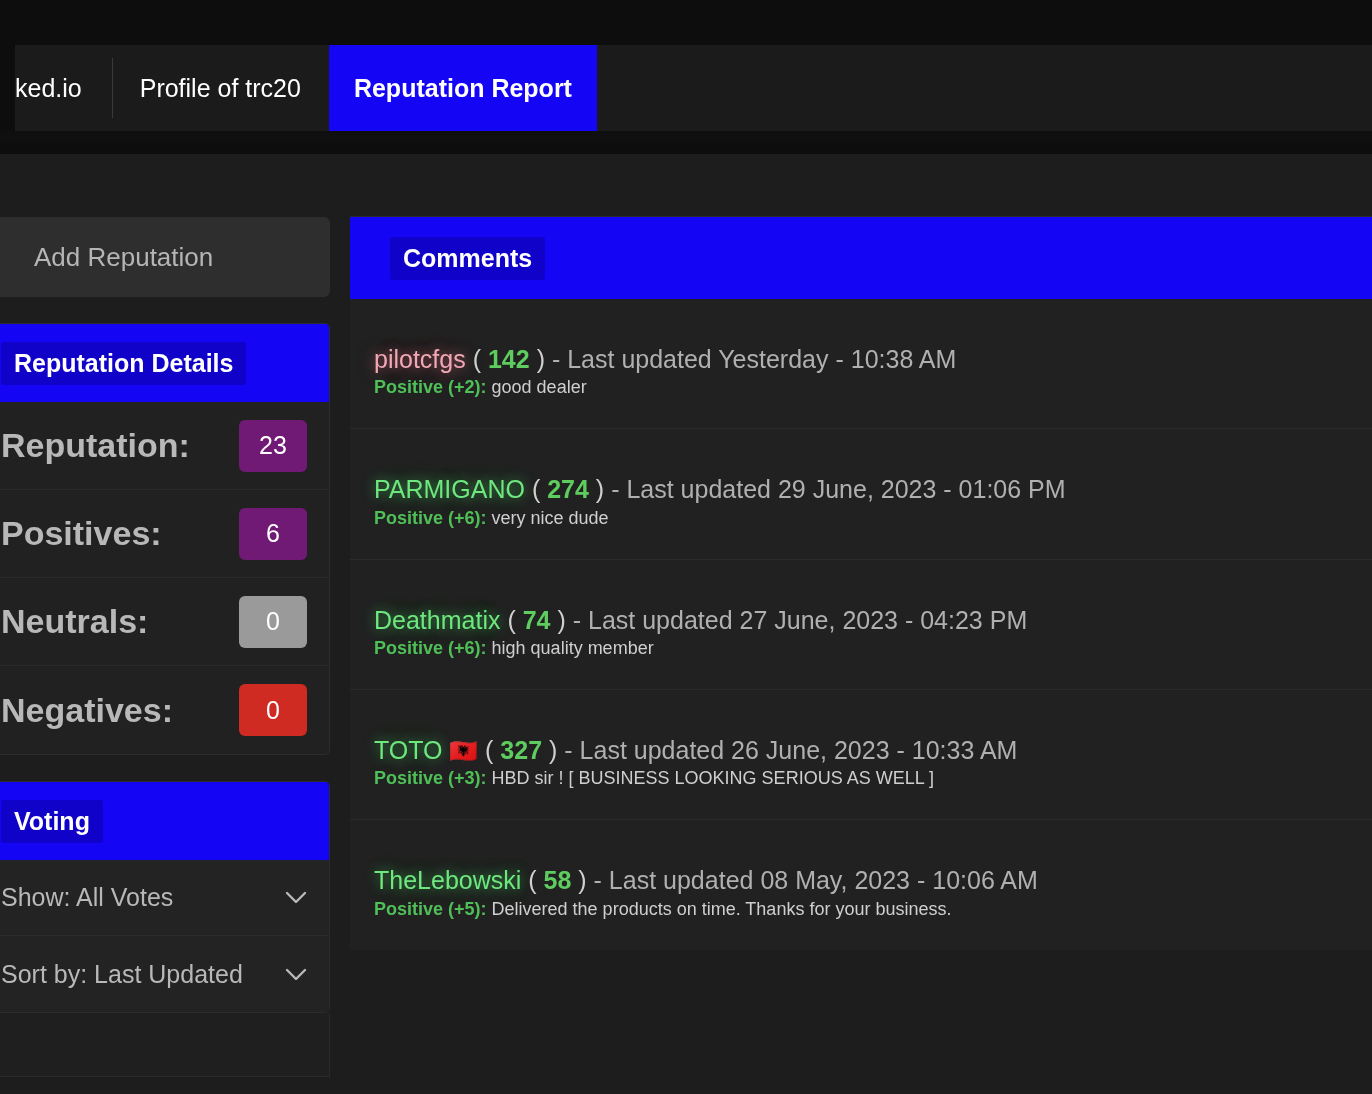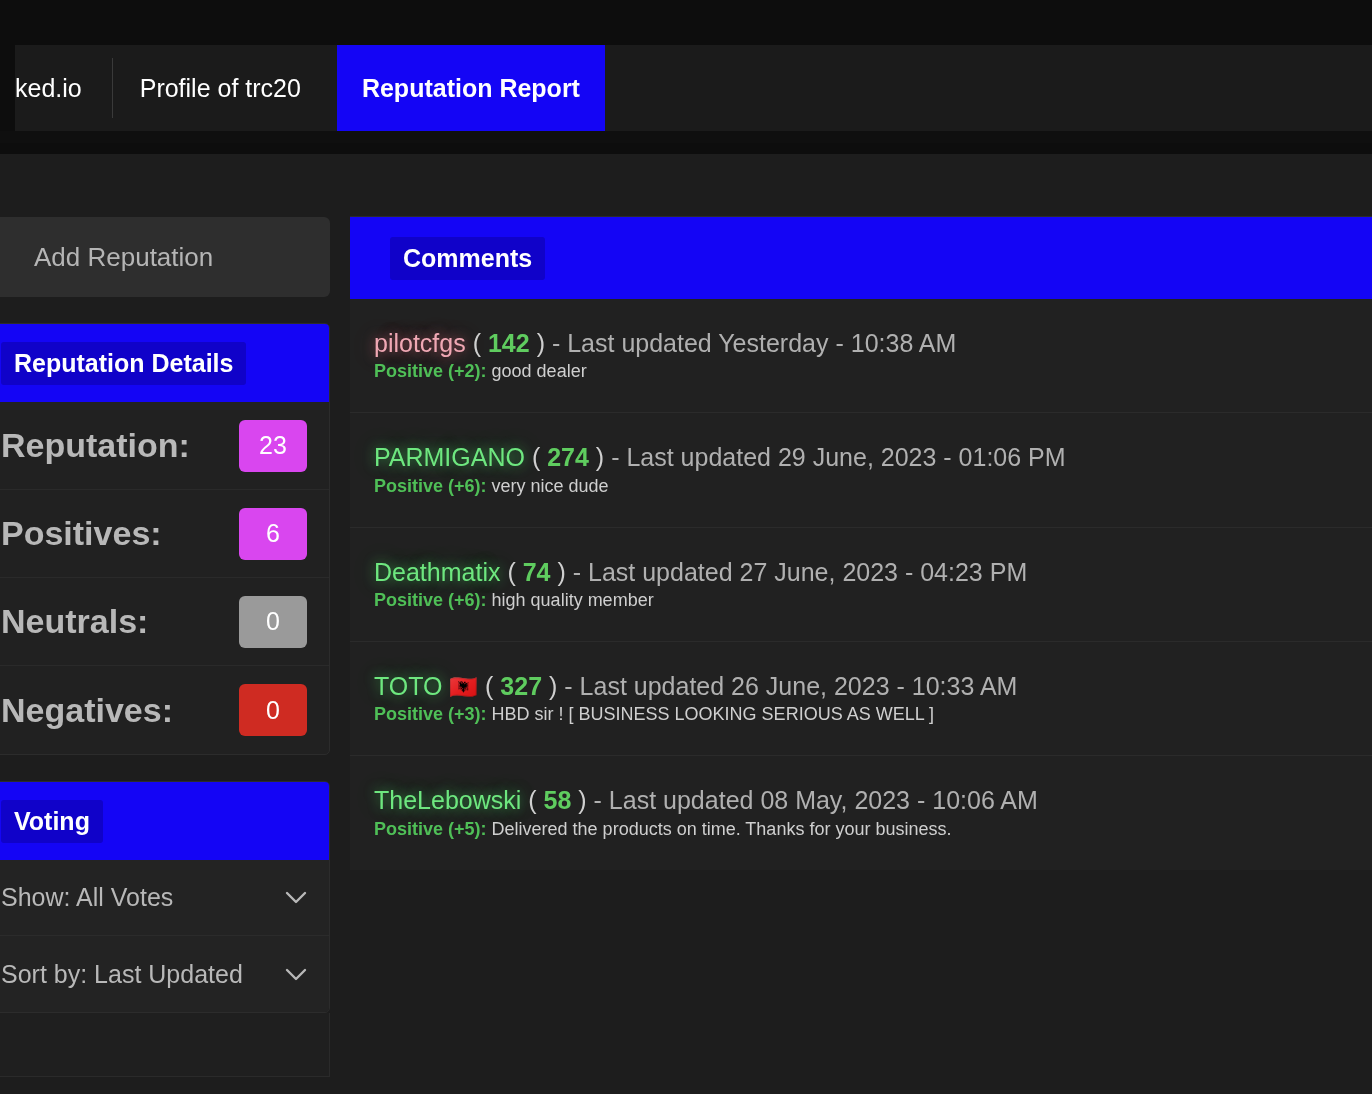--- a/index.html
+++ b/index.html
@@ -44,21 +44,20 @@
     content: "";
     position: absolute;
     left: 0; top: 13px; bottom: 13px;
     width: 1px;
     background: #3a3a3a;
   }
   .tab.active {
     background: #1405f5;
     font-weight: 700;
     padding: 8px 25px;
-    margin-left: 8px;
   }
 
   .below-tabs {
     position: absolute;
     left: 0; top: 131px;
     width: 1372px; height: 12px;
     background: #0f0f0f;
   }
 
   
@@ -129,21 +128,21 @@
     min-width: 68px;
     height: 52px;
     border-radius: 6px;
     display: flex;
     align-items: center;
     justify-content: center;
     color: #ffffff;
     font-size: 25px;
     padding: 0 14px;
   }
-  .badge.green { background: #d946ef; }
+  .badge.green { background: #701a75; }
   .badge.grey  { background: #9a9a9a; }
   .badge.red   { background: #cf2b22; }
 
   .select-wrap { padding: 0; }
   .select-box {
     height: 76px;
     margin: 0;
     background: #232323;
     border-bottom: 1px solid #2b2b2b;
     display: flex;
@@ -196,20 +195,21 @@
     padding: 26px 30px 30px 24px;
     border-bottom: 1px solid #2b2b2b;
   }
   .comment:last-child { border-bottom: none; }
 
   .c-meta {
     font-size: 25px;
     color: #b0b0b0;
     white-space: nowrap;
     line-height: 1.45;
+    margin-top: 16px;
   }
   .uname {
     font-weight: 400;
   }
   .uname.green {
     color: #6ee77f;
     text-shadow: 0 0 12px rgba(70, 220, 100, .55), 0 0 26px rgba(70, 220, 100, .30);
   }
   .uname.pink {
     color: #f0a8b4;

